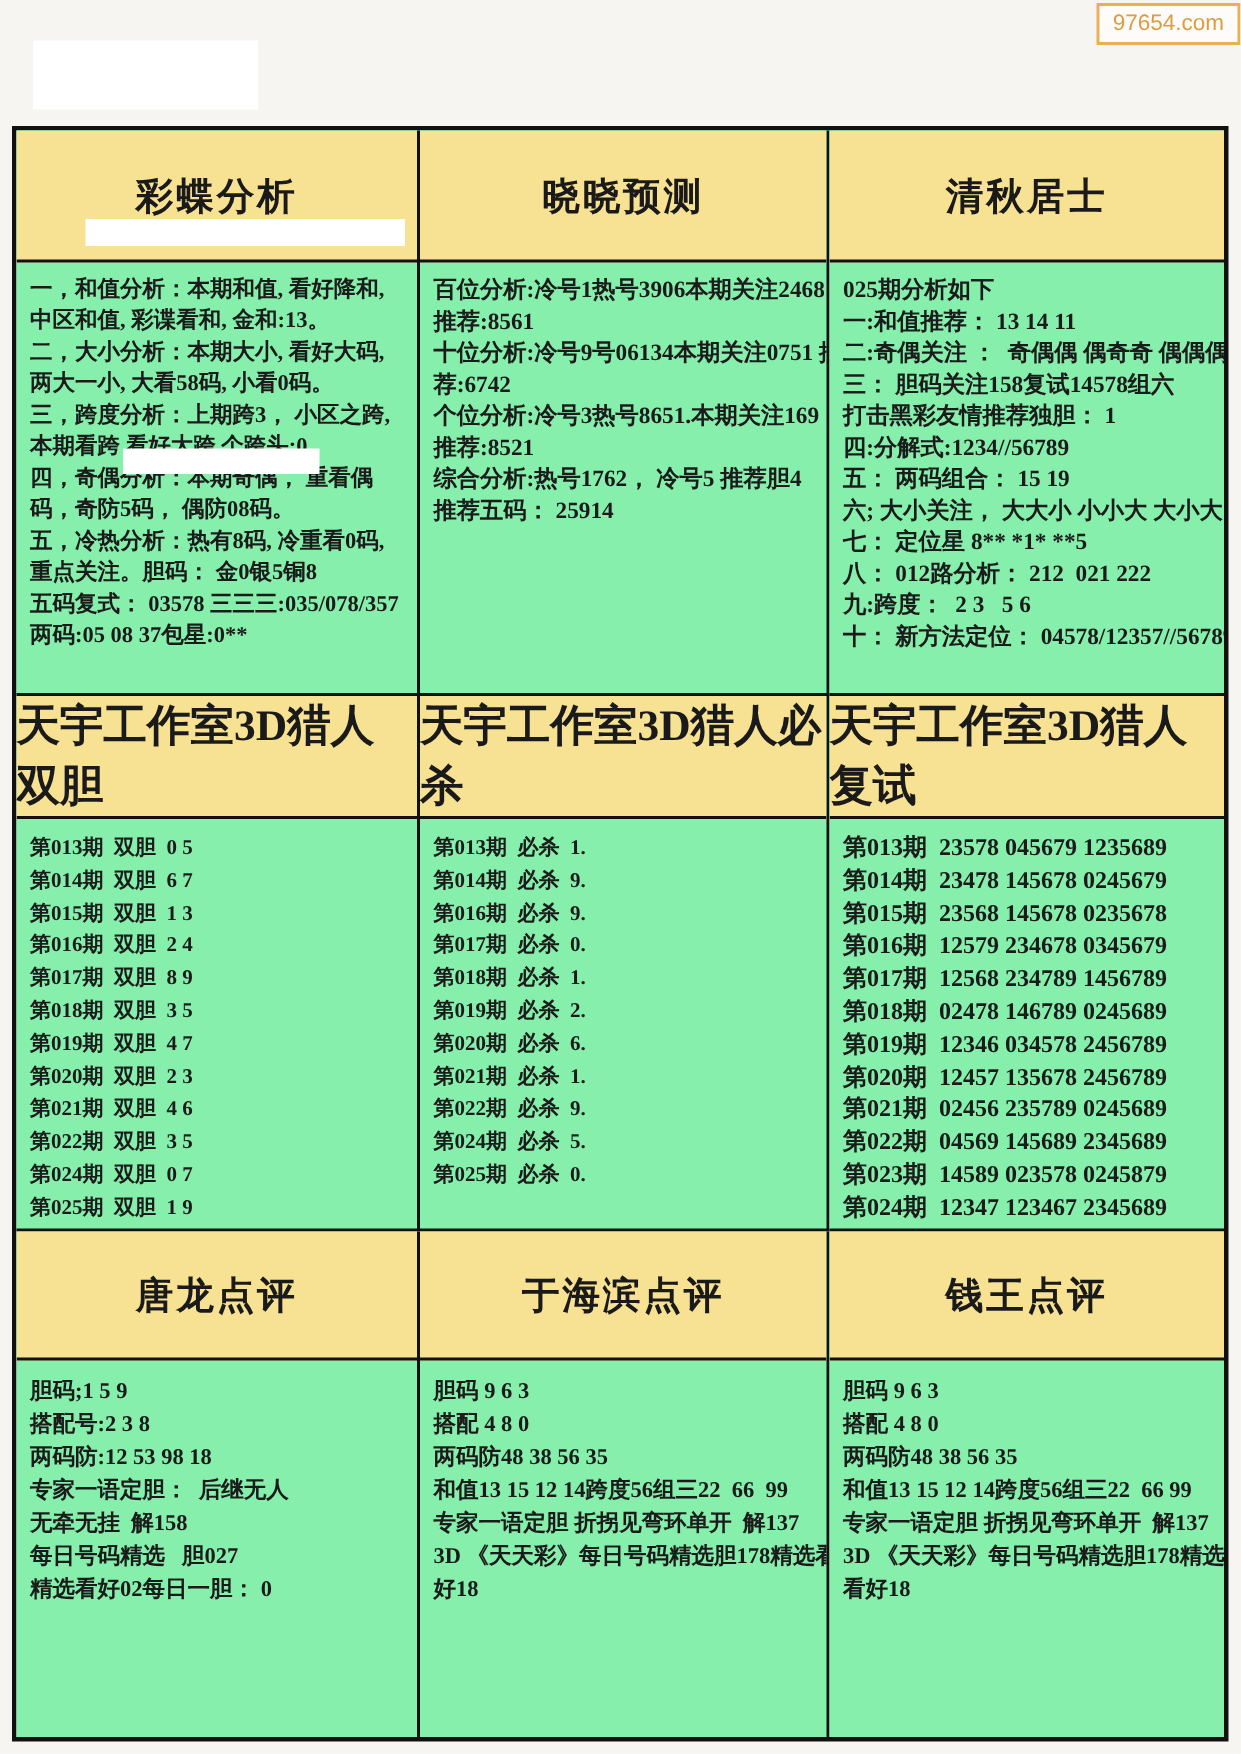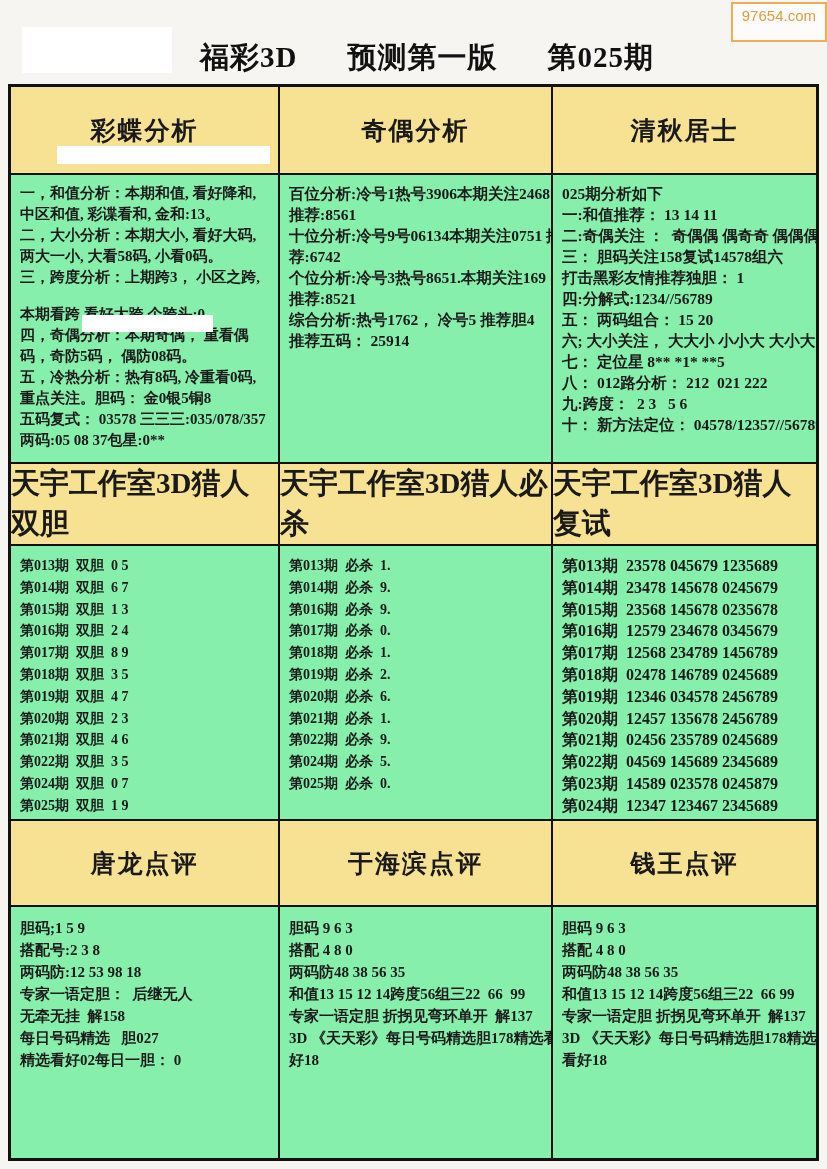--- a/index.html
+++ b/index.html
@@ -11,21 +11,21 @@
     color:#1b1b1b;
   }
   .page{
     position:relative;width:827px;height:1169px;
     background:#f7f5f2;overflow:hidden;
   }
   
   .watermark{
     position:absolute;top:2px;right:0;
     border:2px solid #ecaf55;background:#fdfcfa;
-    padding:3px 9px 16px 9px;
+    padding:3px 9px 4px 9px;
     font-family:"Liberation Sans","DejaVu Sans",sans-serif;
     font-weight:normal;font-size:15px;color:#dd9c40;
   }
   .white-patch-top{
     position:absolute;left:22px;top:27px;width:150px;height:46px;background:#ffffff;
   }
   .masthead{
     position:absolute;left:200px;top:38px;width:500px;
     display:flex;gap:50px;
     font-size:29px;letter-spacing:1px;color:#111;
@@ -63,39 +63,34 @@
     padding:8px 4px 0 9px;
     font-size:15.5px;line-height:21px;
     flex:1 1 auto;overflow:hidden;
   }
   .r2 .bd{font-size:14px;line-height:21.8px;padding-top:9px;}
   .r3 .bd{font-size:15px;line-height:22px;padding-top:10px;}
   .bd .para{white-space:pre-wrap;}
   .bd .line{white-space:pre;}
   .bd.tight{font-size:15px;}
   
-  .obscured{position:relative;display:inline-block;margin-top:16px;}
+  .obscured{position:relative;display:inline-block;}
   .obscured::after{
     content:"";position:absolute;left:-2px;right:-8px;top:52%;bottom:-7px;background:#ffffff;
   }
 </style>
 </head>
 <body>
 
 <div class="page">
 
   <div class="watermark">97654.com</div>
 
   <div class="white-patch-top"></div>
 
-  <div class="masthead">
-    <span>福彩3D</span>
-    <span>预测第一版</span>
-    <span>第025期</span>
-  </div>
 
   <div class="sheet">
 
     <div class="cell r1">
       <div class="hd">
         <span>彩蝶分析</span>
         <span class="whiteout"></span>
       </div>
       <div class="bd tight">
         <div>
@@ -106,21 +101,21 @@
         <div>
             <div class="para">四，奇偶分析：本期奇偶， 重看偶码，奇防5码， 偶防08码。</div>
             <div class="para">五，冷热分析：热有8码, 冷重看0码, 重点关注。胆码： 金0银5铜8</div>
             <div class="para">五码复式： 03578 三三三:035/078/357 两码:05 08 37包星:0**</div>
           </div>
       </div>
     </div>
 
     <div class="cell r1">
       <div class="hd">
-        <span>奇偶分析</span>
+        <span>晓晓预测</span>
       </div>
       <div class="bd">
           <div class="line">百位分析:冷号1热号3906本期关注2468</div>
           <div class="line">推荐:8561</div>
           <div class="line">十位分析:冷号9号06134本期关注0751 推</div>
           <div class="line">荐:6742</div>
           <div class="line">个位分析:冷号3热号8651.本期关注169</div>
           <div class="line">推荐:8521</div>
           <div class="line">综合分析:热号1762， 冷号5 推荐胆4</div>
           <div class="line">推荐五码： 25914</div>
@@ -131,21 +126,21 @@
       <div class="hd">
         <span>清秋居士</span>
       </div>
       <div class="bd">
           <div class="line">025期分析如下</div>
           <div class="line">一:和值推荐： 13 14 11</div>
           <div class="line">二:奇偶关注 ：  奇偶偶 偶奇奇 偶偶偶</div>
           <div class="line">三： 胆码关注158复试14578组六</div>
           <div class="line">打击黑彩友情推荐独胆： 1</div>
           <div class="line">四:分解式:1234//56789</div>
-          <div class="line">五： 两码组合： 15 20</div>
+          <div class="line">五： 两码组合： 15 19</div>
           <div class="line">六; 大小关注， 大大小 小小大 大小大</div>
           <div class="line">七： 定位星 8** *1* **5</div>
           <div class="line">八： 012路分析： 212  021 222</div>
           <div class="line">九:跨度：  2 3   5 6</div>
           <div class="line">十： 新方法定位： 04578/12357//56789</div>
         </div>
     </div>
 
     <div class="cell r2">
       <div class="hd">

